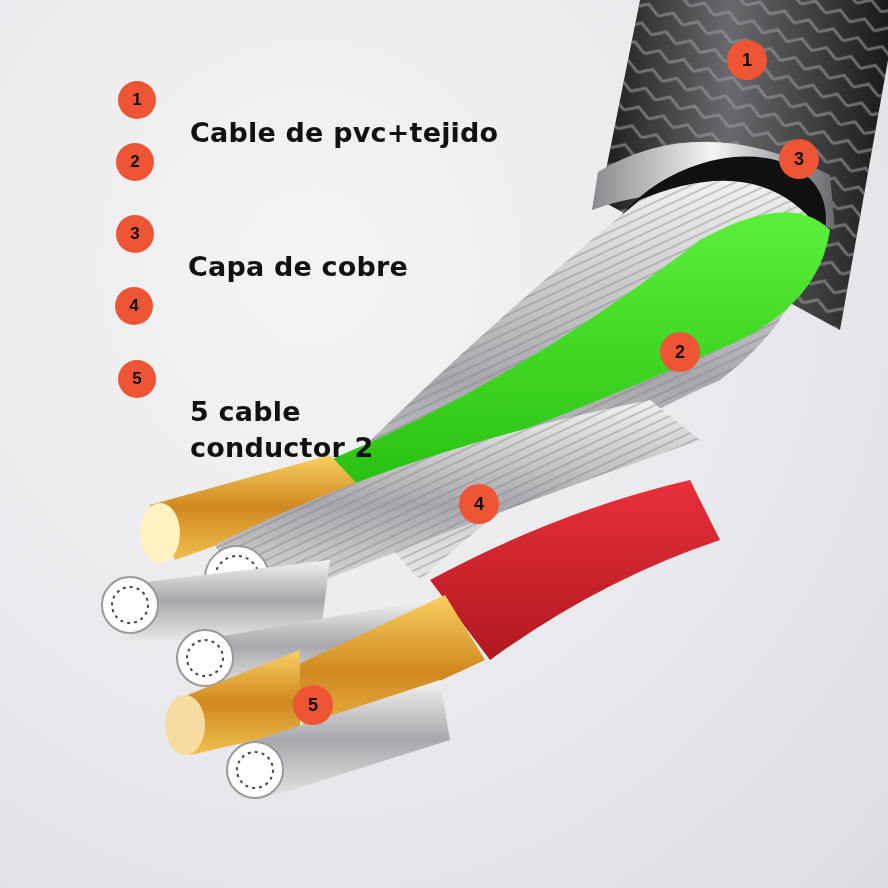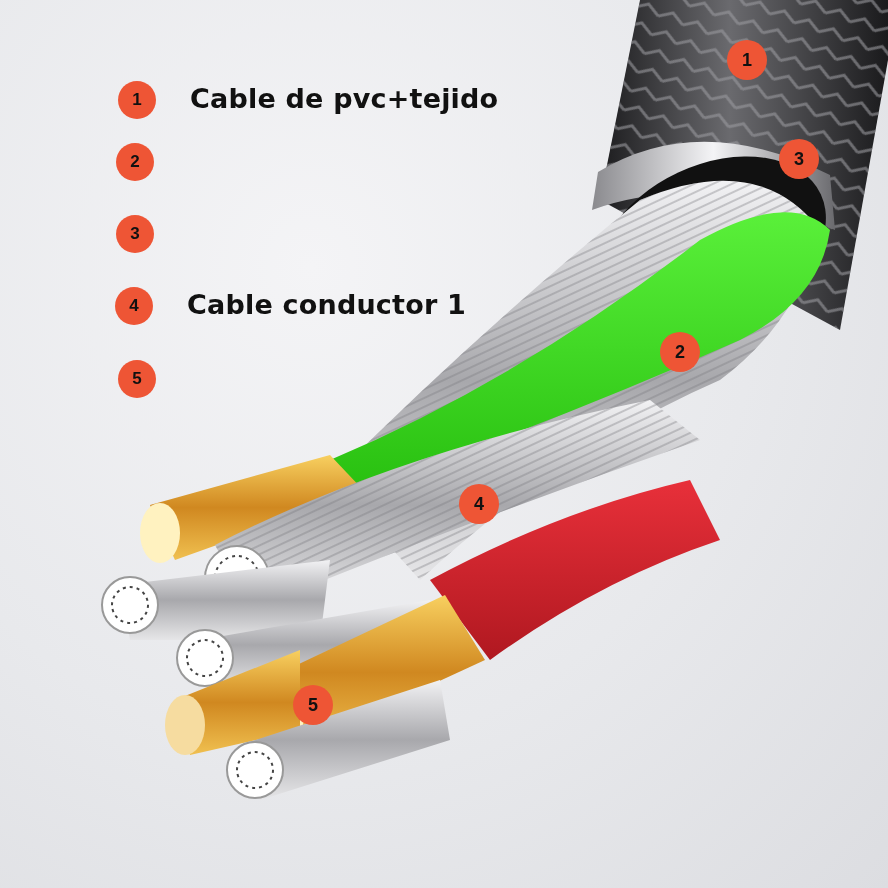--- a/index.html
+++ b/index.html
@@ -4,21 +4,21 @@
 <style>
   html,body{margin:0;padding:0;}
   body{width:888px;height:888px;overflow:hidden;position:relative;
     background:radial-gradient(ellipse at 35% 30%, #f4f4f6 0%, #e8e9ec 55%, #dcdde1 100%);
     font-family:"DejaVu Sans","Liberation Sans",sans-serif;}
   .illus{position:absolute;left:0;top:0;width:888px;height:888px;}
   .legend-row{position:absolute;display:flex;align-items:flex-start;}
   .badge{width:38px;height:38px;border-radius:50%;background:#ee5535;color:#111;
     font-weight:bold;font-size:17px;display:flex;align-items:center;justify-content:center;
     font-family:"Liberation Sans",sans-serif;flex-shrink:0;}
-  .label{font-weight:bold;font-size:27px;color:#111;line-height:36px;margin-left:34px;letter-spacing:0.2px;}
+  .label{font-weight:bold;font-size:27px;color:#111;line-height:36px;margin-left:34px;letter-spacing:0.2px;margin-top:34px;}
   .callout{position:absolute;width:40px;height:40px;border-radius:50%;background:#ee5535;color:#111;
     font-weight:bold;font-size:18px;display:flex;align-items:center;justify-content:center;
     font-family:"Liberation Sans",sans-serif;}
 </style>
 </head>
 <body>
 
 <svg class="illus" viewBox="0 0 888 888">
   <defs>
     <linearGradient id="jacketG" x1="0" y1="0" x2="1" y2="0">
@@ -100,26 +100,28 @@
 
 <div class="legend-row" style="left:118px;top:81px;">
   <div class="badge">1</div>
   <div class="label">Cable de pvc+tejido</div>
 </div>
 <div class="legend-row" style="left:116px;top:143px;">
   <div class="badge">2</div>
 </div>
 <div class="legend-row" style="left:116px;top:215px;">
   <div class="badge">3</div>
+  <div class="label">Capa de cobre</div>
 </div>
 <div class="legend-row" style="left:115px;top:287px;">
   <div class="badge">4</div>
-  <div class="label">Cable conductor 1</div>
 </div>
 <div class="legend-row" style="left:118px;top:360px;">
   <div class="badge">5</div>
+  <div class="label" style="white-space:pre-line;">5 cable
+conductor 2</div>
 </div>
 
 <div class="callout" style="left:727px;top:40px;">1</div>
 <div class="callout" style="left:779px;top:139px;">3</div>
 <div class="callout" style="left:660px;top:332px;">2</div>
 <div class="callout" style="left:459px;top:484px;">4</div>
 <div class="callout" style="left:293px;top:685px;">5</div>
 
 </body></html>

